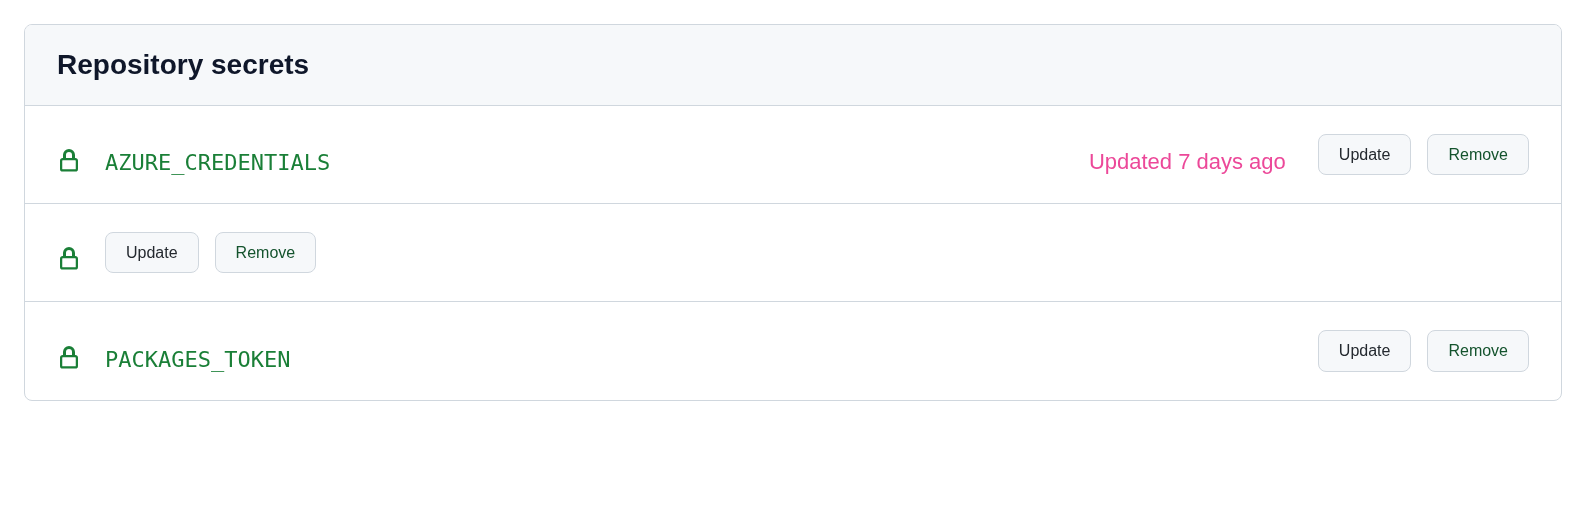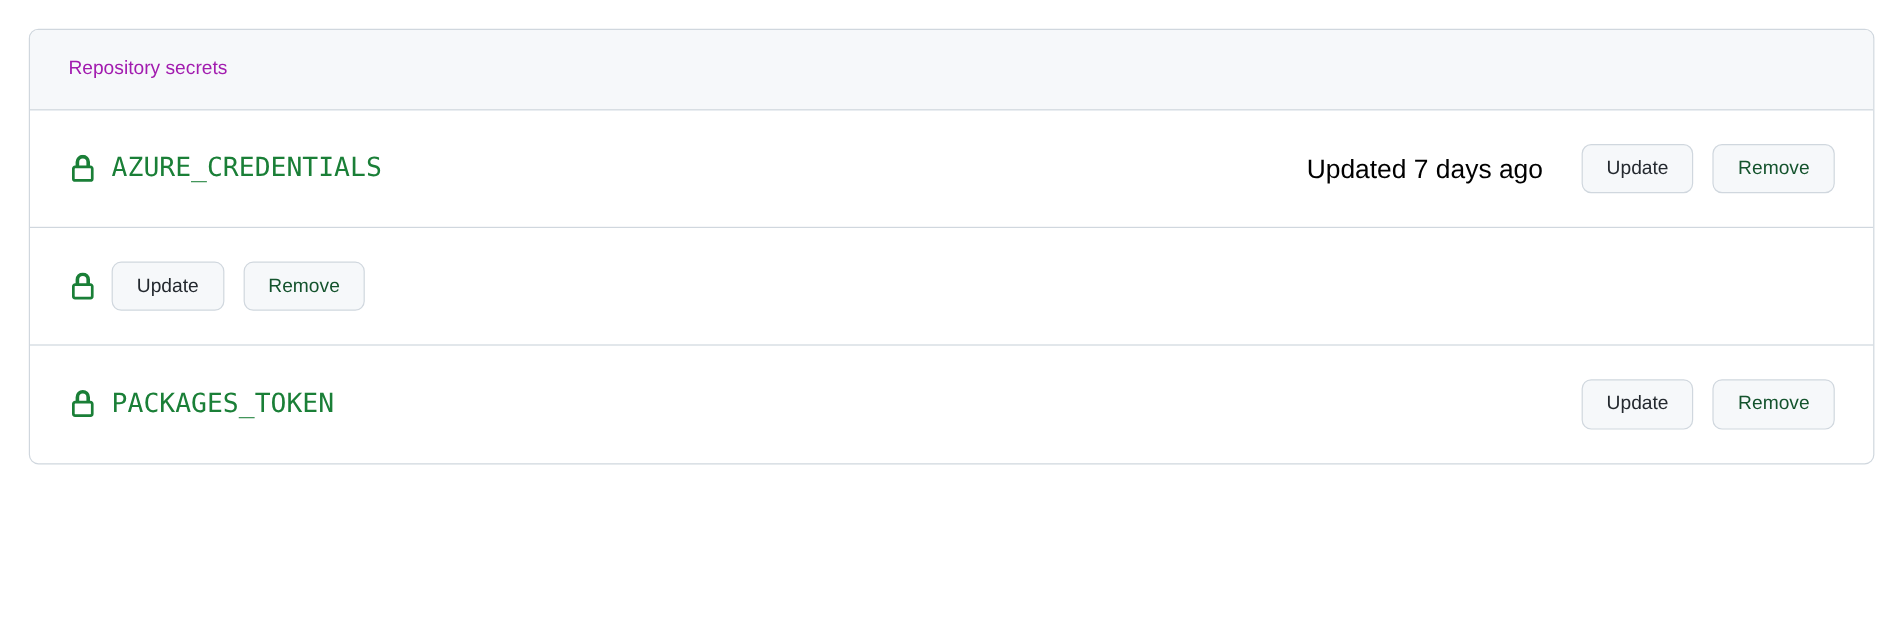--- a/index.html
+++ b/index.html
@@ -17,30 +17,30 @@
       border-radius: 8px;
       overflow: hidden;
       background: #ffffff;
     }
     .panel-header {
       background: #f6f8fa;
       padding: 24px 32px;
       border-bottom: 1px solid #d0d7de;
     }
     .panel-title {
-      font-size: 16px;
-      font-weight: 400;
-      color: #a21caf;
+      font-size: 28px;
+      font-weight: 700;
+      color: #0f172a;
     }
     .secret-row {
       display: flex;
-      align-items: center;
+      align-items: flex-end;
       padding: 28px 32px;
       border-bottom: 1px solid #d0d7de;
-      gap: 12px;
+      gap: 24px;
     }
     .secret-row:last-child {
       border-bottom: none;
     }
     .lock-icon {
       flex-shrink: 0;
       width: 24px;
       height: 28px;
       display: flex;
       align-items: center;
@@ -49,23 +49,23 @@
     .lock-icon svg {
       fill: #1a7f37;
     }
     .secret-name {
       font-family: ui-monospace, SFMono-Regular, "SF Mono", Menlo, Consolas, monospace;
       font-size: 22px;
       color: #1a7f37;
       flex: 1;
     }
     .secret-updated {
-      color: #000000;
+      color: #ec4899;
       font-size: 22px;
-      margin-right: 20px;
+      margin-right: 8px;
     }
     .btn {
       font-family: inherit;
       font-size: 16px;
       padding: 10px 20px;
       border: 1px solid #d0d7de;
       border-radius: 8px;
       background: #f6f8fa;
       cursor: pointer;
       color: #24292f;

